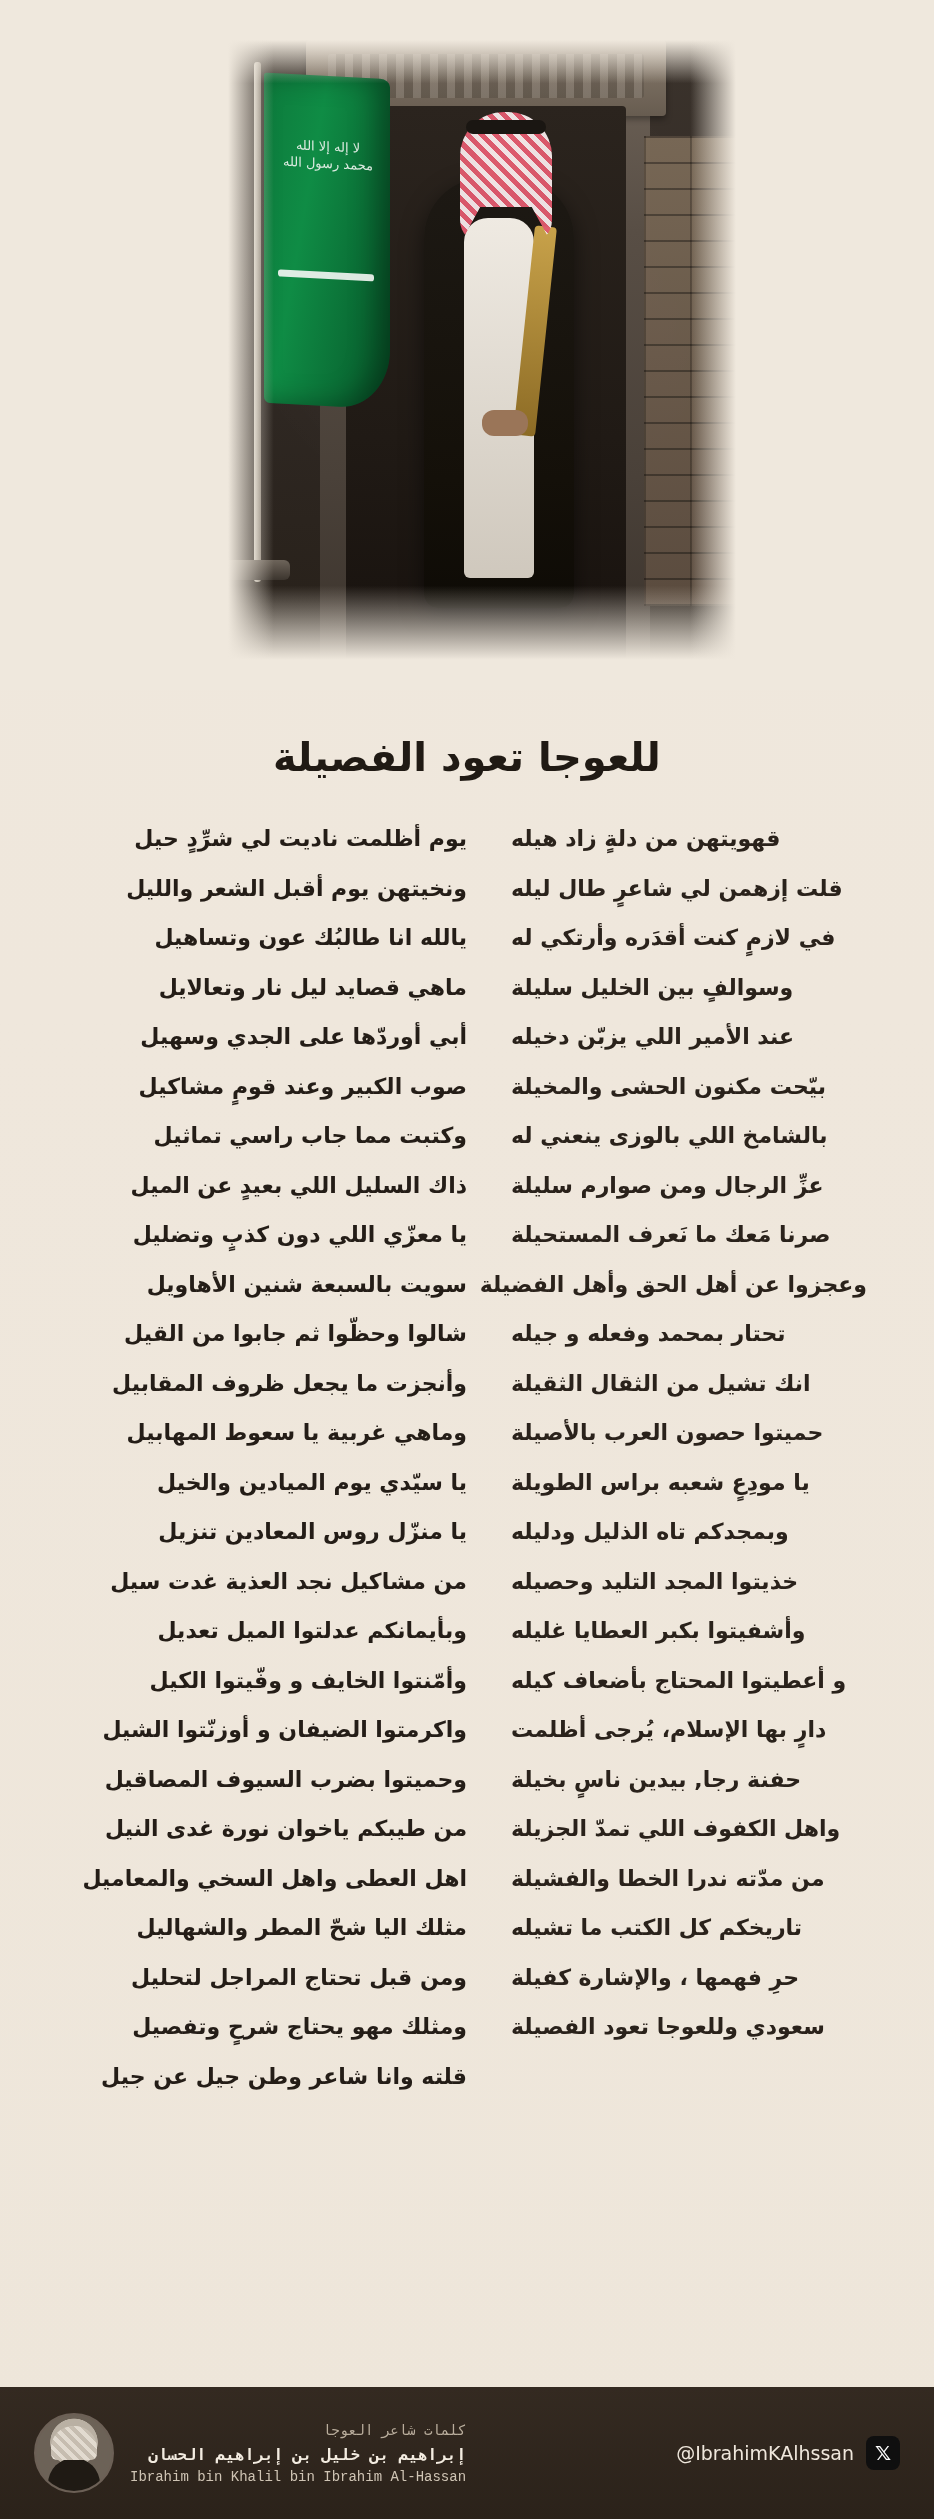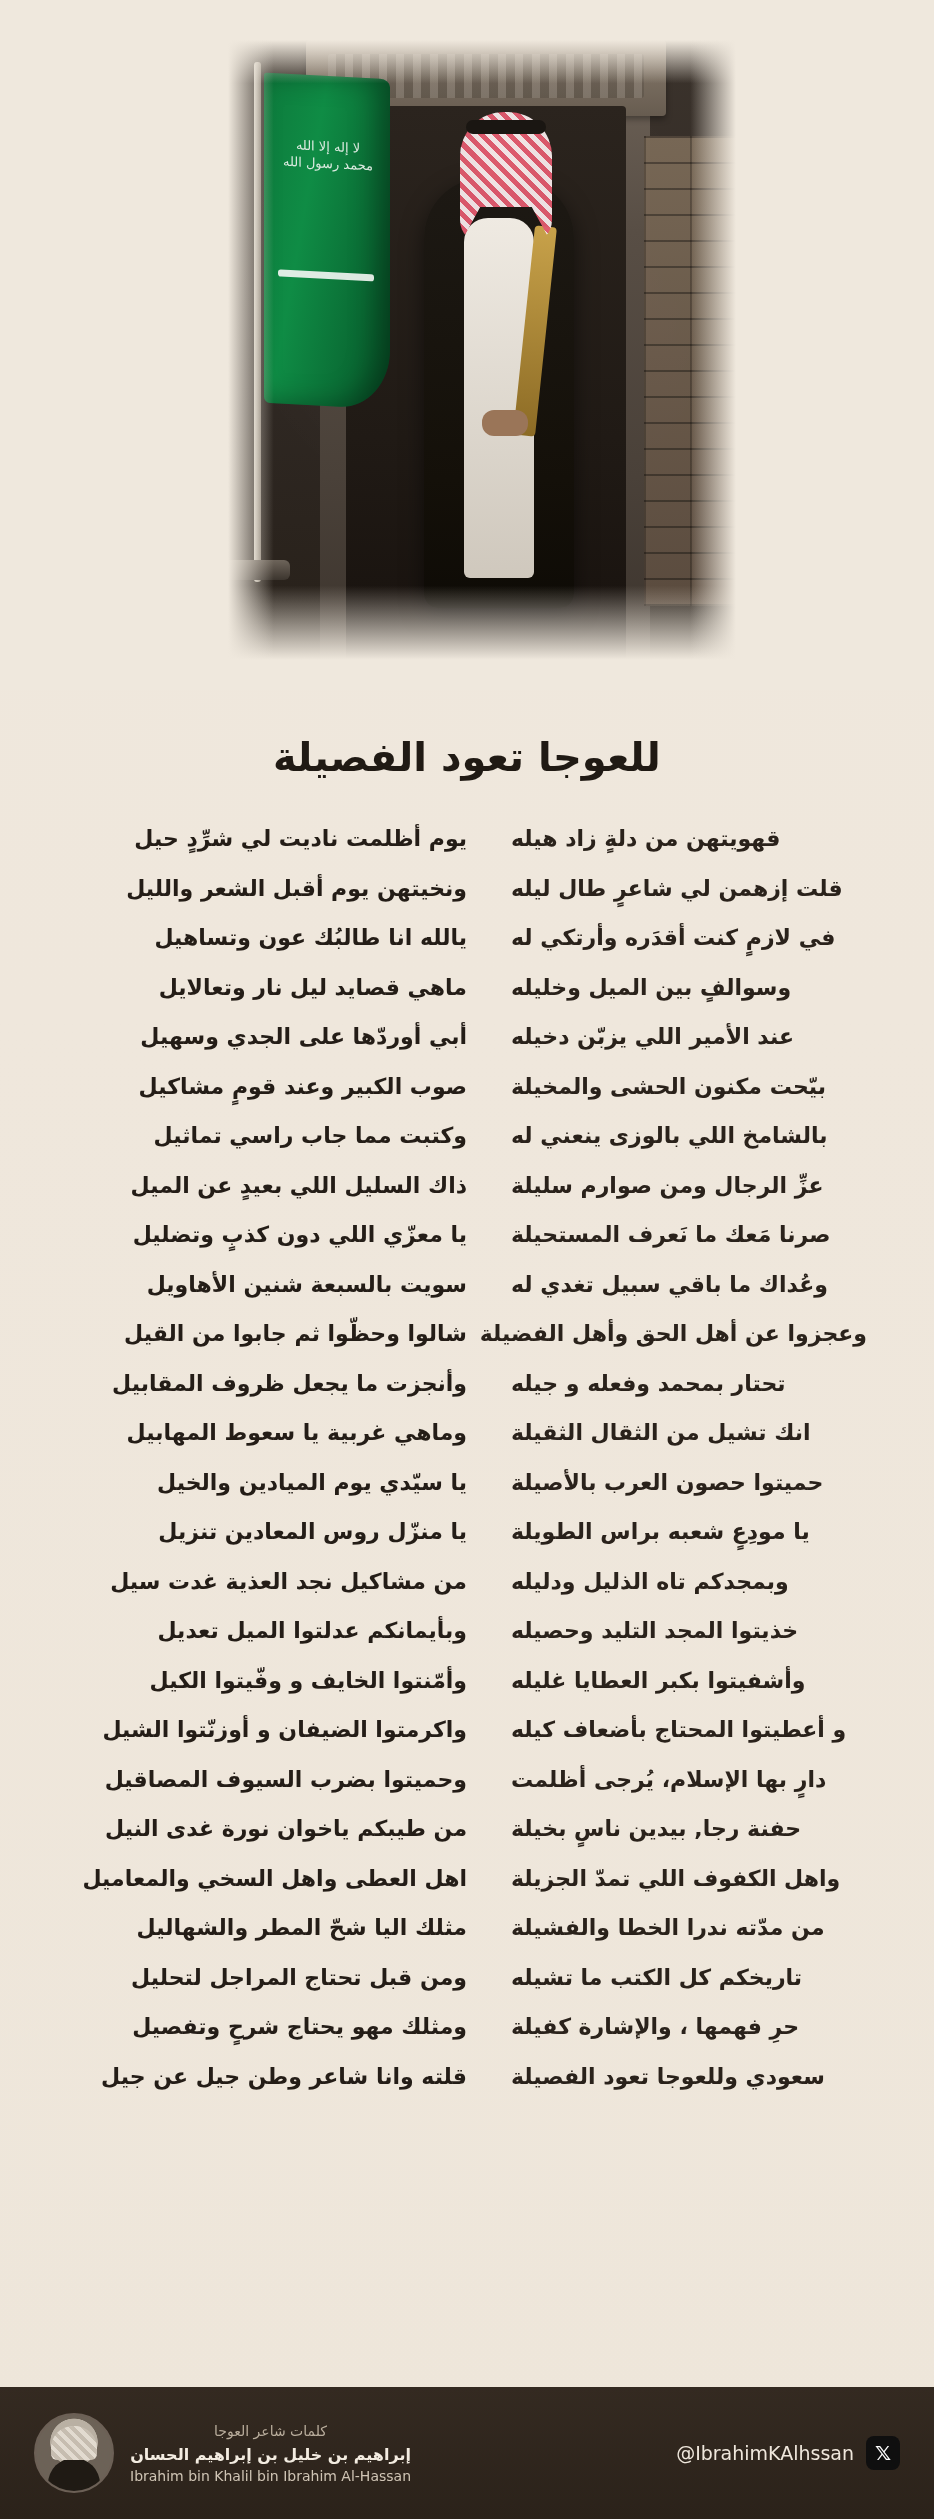--- a/index.html
+++ b/index.html
@@ -253,21 +253,22 @@
   }
   .handle{
     color:#efe7dc;
     font-size:19px;
     direction:ltr;
   }
   .footer-right{
     display:flex;
     align-items:center;
     gap:16px;
-    text-align:center;
+    text-align:right;
+    font-family:Liberation Mono, monospace;
   }
   .credit-kicker{
     color:#b9ad9c;
     font-size:14px;
     margin-bottom:6px;
   }
   .credit-ar{
     color:#f3ece1;
     font-size:16px;
     font-weight:bold;
@@ -335,27 +336,26 @@
     </div>
   </div>
 
   <h1 class="title">للعوجا تعود الفصيلة</h1>
 
   <div class="poem">
     <div class="col col-left">
       <div class="verse">قهويتهن من دلةٍ زاد هيله</div>
       <div class="verse">قلت إزهمن لي شاعرٍ طال ليله</div>
       <div class="verse">في لازمٍ كنت أقدَره وأرتكي له</div>
-      <div class="verse">وسوالفٍ بين الميل وخليله</div>
+      <div class="verse">وسوالفٍ بين الخليل سليلة</div>
       <div class="verse">عند الأمير اللي يزبّن دخيله</div>
       <div class="verse">بيّحت مكنون الحشى والمخيلة</div>
       <div class="verse">بالشامخ اللي بالوزى ينعني له</div>
       <div class="verse">عزِّ الرجال ومن صوارم سليلة</div>
       <div class="verse">صرنا مَعك ما نَعرف المستحيلة</div>
-      <div class="verse">وعُداك ما باقي سبيل تغدي له</div>
       <div class="verse">وعجزوا عن أهل الحق وأهل الفضيلة</div>
       <div class="verse">تحتار بمحمد وفعله و جيله</div>
       <div class="verse">انك تشيل من الثقال الثقيلة</div>
       <div class="verse">حميتوا حصون العرب بالأصيلة</div>
       <div class="verse">يا مودِعٍ شعبه براس الطويلة</div>
       <div class="verse">وبمجدكم تاه الذليل ودليله</div>
       <div class="verse">خذيتوا المجد التليد وحصيله</div>
       <div class="verse">وأشفيتوا بكبر العطايا غليله</div>
       <div class="verse">و أعطيتوا المحتاج بأضعاف كيله</div>
       <div class="verse">دارٍ بها الإسلام، يُرجى أظلمت</div>

